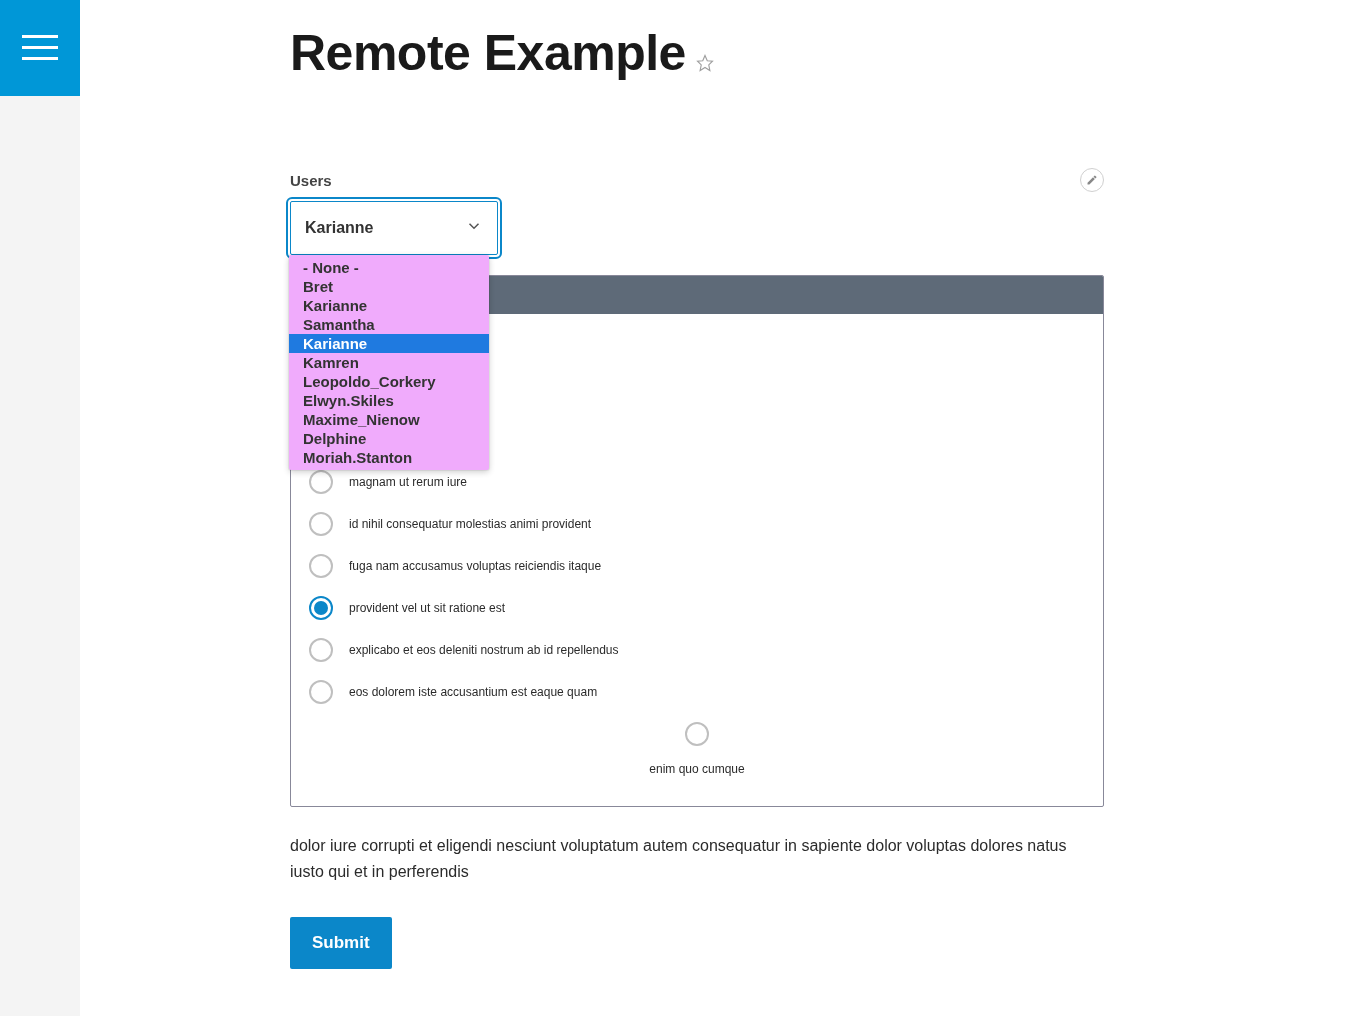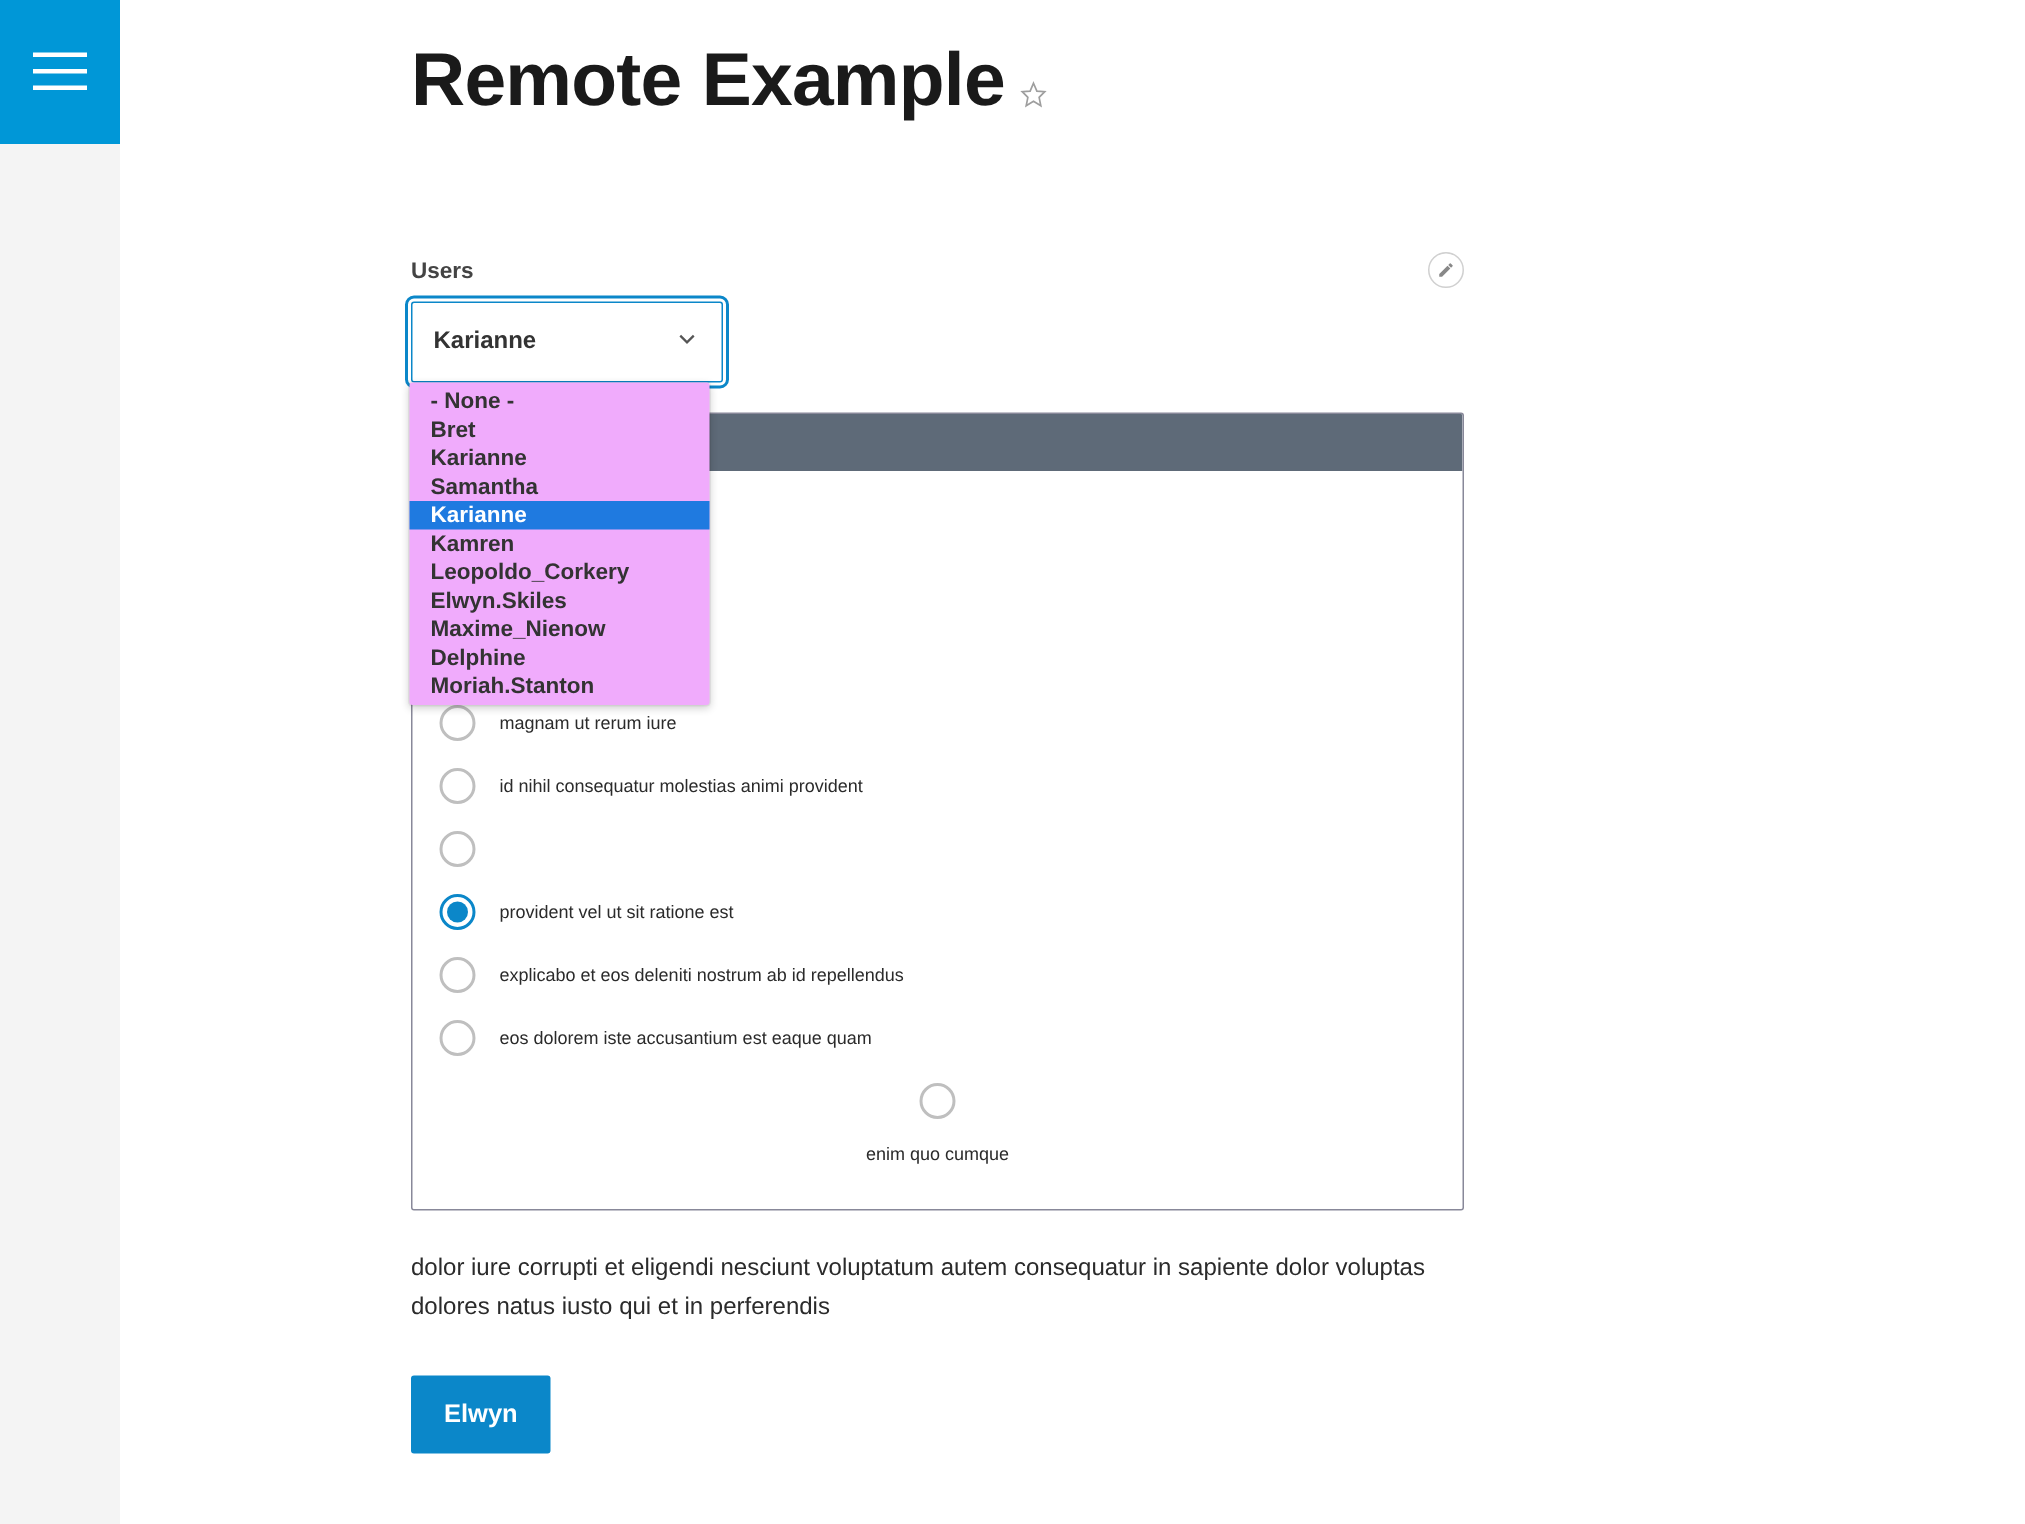--- a/index.html
+++ b/index.html
@@ -35,23 +35,23 @@
     left: 0; right: 0;
     height: 3px;
     background: #fff;
   }
   .menu-btn .bars span:nth-child(1) { top: 0; }
   .menu-btn .bars span:nth-child(2) { top: 11px; }
   .menu-btn .bars span:nth-child(3) { top: 22px; }
 
   .main {
     position: absolute;
-    left: 274px;
+    left: 290px;
     top: 24px;
-    width: 702px;
+    width: 814px;
   }
   .title-row {
     display: flex;
     align-items: baseline;
     gap: 10px;
     margin-bottom: 90px;
   }
   .page-title {
     font-size: 50px;
     font-weight: 700;
@@ -280,20 +280,21 @@
         <div class="radio-row">
           <div class="radio"></div>
           <div>magnam ut rerum iure</div>
         </div>
         <div class="radio-row">
           <div class="radio"></div>
           <div>id nihil consequatur molestias animi provident</div>
         </div>
         <div class="radio-row">
           <div class="radio"></div>
+          <div>fuga nam accusamus voluptas reiciendis itaque</div>
         </div>
         <div class="radio-row">
           <div class="radio checked">
             <div class="dot"></div>
           </div>
           <div>provident vel ut sit ratione est</div>
         </div>
         <div class="radio-row">
           <div class="radio"></div>
           <div>explicabo et eos deleniti nostrum ab id repellendus</div>
@@ -304,15 +305,15 @@
         </div>
         <div class="radio-row">
           <div class="radio"></div>
           <div>enim quo cumque</div>
         </div>
       </div>
   </div>
 
   <div class="body-text">dolor iure corrupti et eligendi nesciunt voluptatum autem consequatur in sapiente dolor voluptas dolores natus iusto qui et in perferendis</div>
 
-  <button class="submit-btn">Elwyn</button>
+  <button class="submit-btn">Submit</button>
 
 </div>
 
 </body></html>

